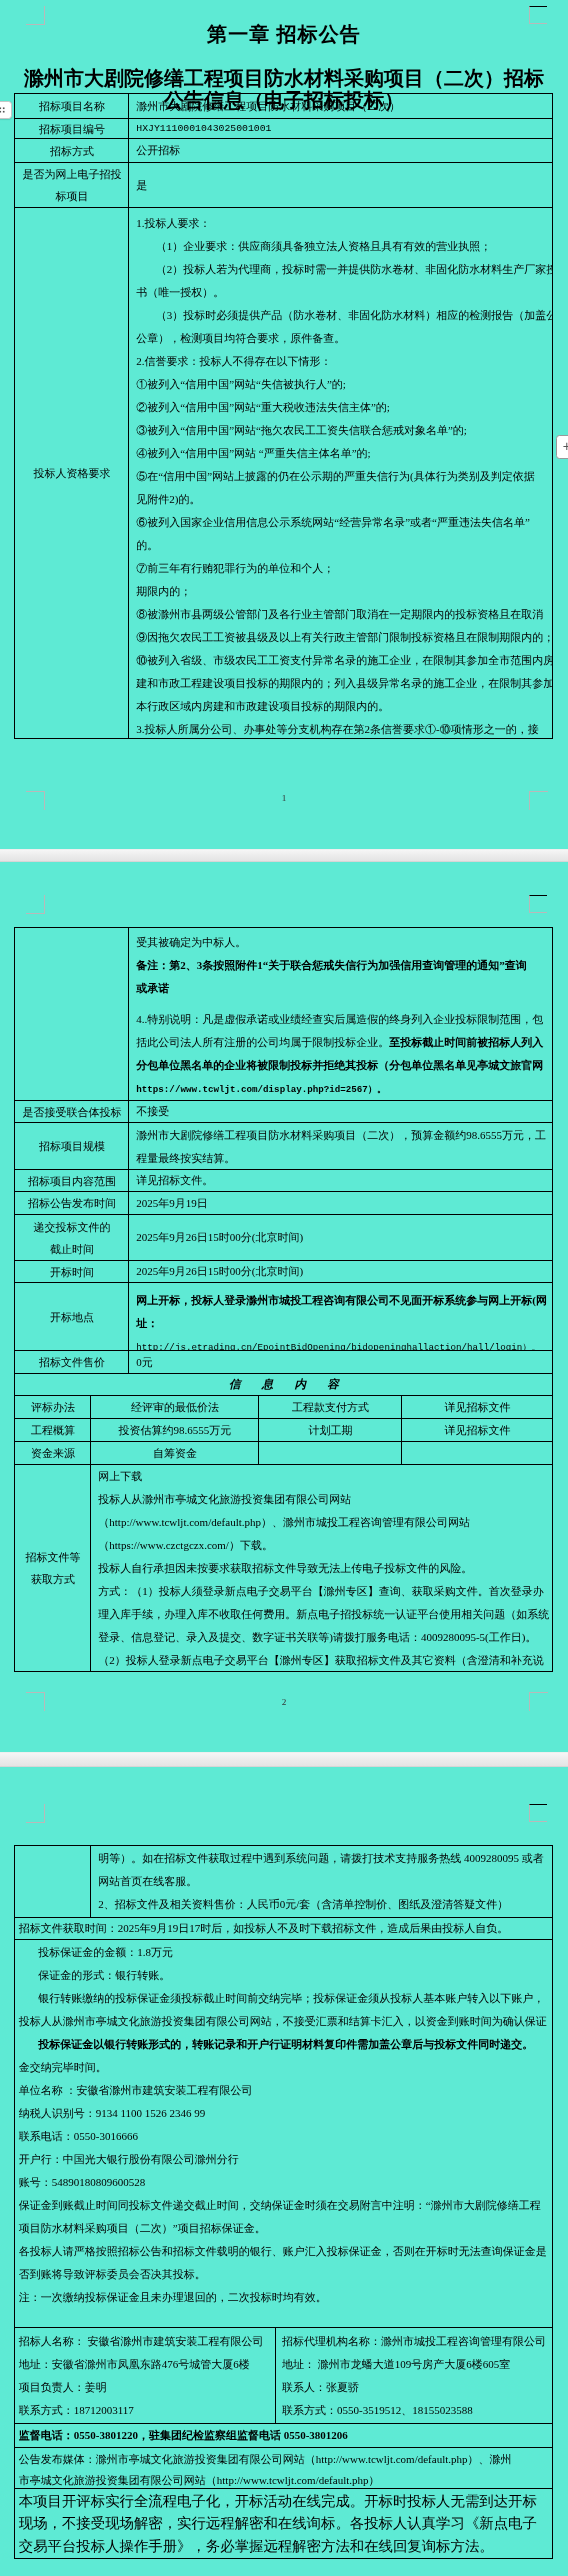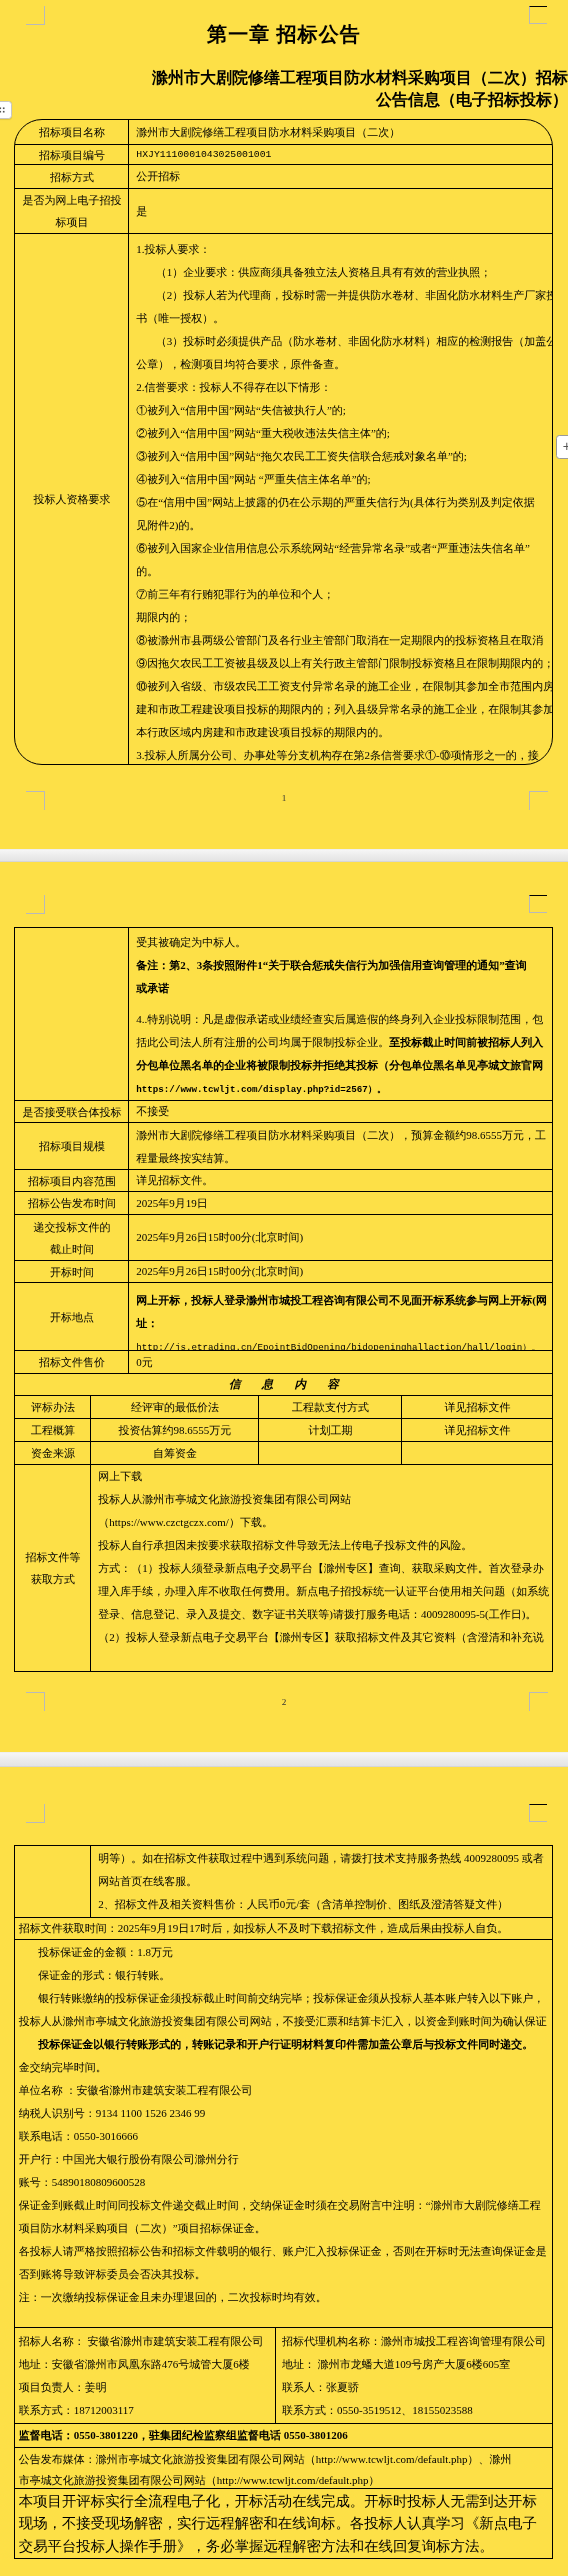--- a/index.html
+++ b/index.html
@@ -1,35 +1,35 @@
 <!DOCTYPE html>
 <html style="font-size:9.2px"><head>
 <meta charset="utf-8">
 <style>
   html,body{margin:0;padding:0;}
   body{width:568px;background:#fff;color:#000;
        font-family:"Liberation Serif","DejaVu Serif",serif;position:relative;}
-  .page{position:relative;background:#fde047;overflow:hidden;}
+  .page{position:relative;background:#5eead4;overflow:hidden;}
   .page-gap{height:12.6px;background:linear-gradient(180deg,#f6f6f6 0%,#ececec 50%,#e4e4e4 100%);
             border-top:0.6px solid #efefef;border-bottom:0.6px solid #d6d6d6;box-sizing:border-box;}
   .page-gap.g2{height:15px;}
 
   
   .cm{position:absolute;width:18.4px;height:18.4px;}
   .cm.tl{border-right:0.6px solid #b9b9b9;border-bottom:0.6px solid #b9b9b9;}
   .cm.tr{border-left:0.6px solid #b9b9b9;border-bottom:0.6px solid #b9b9b9;}
   .cm.bl{border-right:0.6px solid #b9b9b9;border-top:0.6px solid #b9b9b9;}
   .cm.br{border-left:0.6px solid #b9b9b9;border-top:0.6px solid #b9b9b9;}
 
   .pagenum{position:absolute;left:0;right:0;text-align:center;font-size:9.2px;color:#333;}
 
   .chapter{position:absolute;top:20.7px;left:0;right:0;text-align:center;
            font-size:20px;font-weight:bold;letter-spacing:1.1px;}
-  .subtitle{position:absolute;top:67px;left:0;right:0;text-align:right;
-            font-size:16px;font-weight:bold;line-height:22px;}
+  .subtitle{position:absolute;top:67px;left:0;right:0;text-align:center;
+            font-size:20px;font-weight:bold;line-height:22px;}
 
   .doc-table{margin-left:14.4px;width:539px;border:1.1px solid #000;box-sizing:border-box;}
   .tr{display:flex;border-top:1.1px solid #000;box-sizing:border-box;position:relative;overflow:hidden;}
   .tr.first{border-top:none;}
   .lc{width:114px;flex:none;border-right:0.6px solid #000;display:flex;align-items:center;
       justify-content:center;text-align:center;white-space:pre-line;font-size:11px;
       line-height:22px;box-sizing:border-box;overflow:hidden;}
   .lc.narrow{width:76px;}
   .vc{flex:1;display:flex;align-items:center;font-size:11px;padding-left:6.9px;
       box-sizing:border-box;min-width:0;overflow:hidden;}
@@ -90,21 +90,21 @@
   <div class="cm tr" style="left:529px;top:5.7px;"></div>
   <div class="cm bl" style="left:26px;top:791px;"></div>
   <div class="cm br" style="left:529px;top:791px;"></div>
 
   <div class="chapter">第一章  招标公告</div>
   <div class="subtitle">
     <div>滁州市大剧院修缮工程项目防水材料采购项目（二次）招标</div>
     <div>公告信息（电子招标投标）</div>
   </div>
 
-  <div class="doc-table" style="margin-top:101px;border-radius:28px;">
+  <div class="doc-table" style="margin-top:75px;">
     <div class="tr first" style="height:24px;">
       <div class="lc">招标项目名称</div>
       <div class="vc">滁州市大剧院修缮工程项目防水材料采购项目（二次）</div>
     </div>
     <div class="tr" style="height:20px;">
       <div class="lc">招标项目编号</div>
       <div class="vc">
         <span class="mono-lg">HXJY1110001043025001001</span>
       </div>
     </div>
@@ -231,20 +231,21 @@
       <div class="c4b cc">自筹资金</div>
       <div class="c4c cc"></div>
       <div class="c4d cc"></div>
     </div>
     <div class="tr" style="height:207px;">
       <div class="lc narrow">招标文件等
 获取方式</div>
       <div class="vc lines">
           <div class="ln"><span>网上下载</span></div>
           <div class="ln"><span>投标人从滁州市亭城文化旅游投资集团有限公司网站</span></div>
+          <div class="ln"><span>（http://www.tcwljt.com/default.php）、滁州市城投工程咨询管理有限公司网站</span></div>
           <div class="ln"><span>（https://www.czctgczx.com/）下载。</span></div>
           <div class="ln"><span>投标人自行承担因未按要求获取招标文件导致无法上传电子投标文件的风险。</span></div>
           <div class="ln"><span>方式：（1）投标人须登录新点电子交易平台【滁州专区】查询、获取采购文件。首次登录办</span></div>
           <div class="ln"><span>理入库手续，办理入库不收取任何费用。新点电子招投标统一认证平台使用相关问题（如系统</span></div>
           <div class="ln"><span>登录、信息登记、录入及提交、数字证书关联等)请拨打服务电话：4009280095-5(工作日)。</span></div>
           <div class="ln"><span>（2）投标人登录新点电子交易平台【滁州专区】获取招标文件及其它资料（含澄清和补充说</span></div>
         </div>
     </div>
   </div>
 

